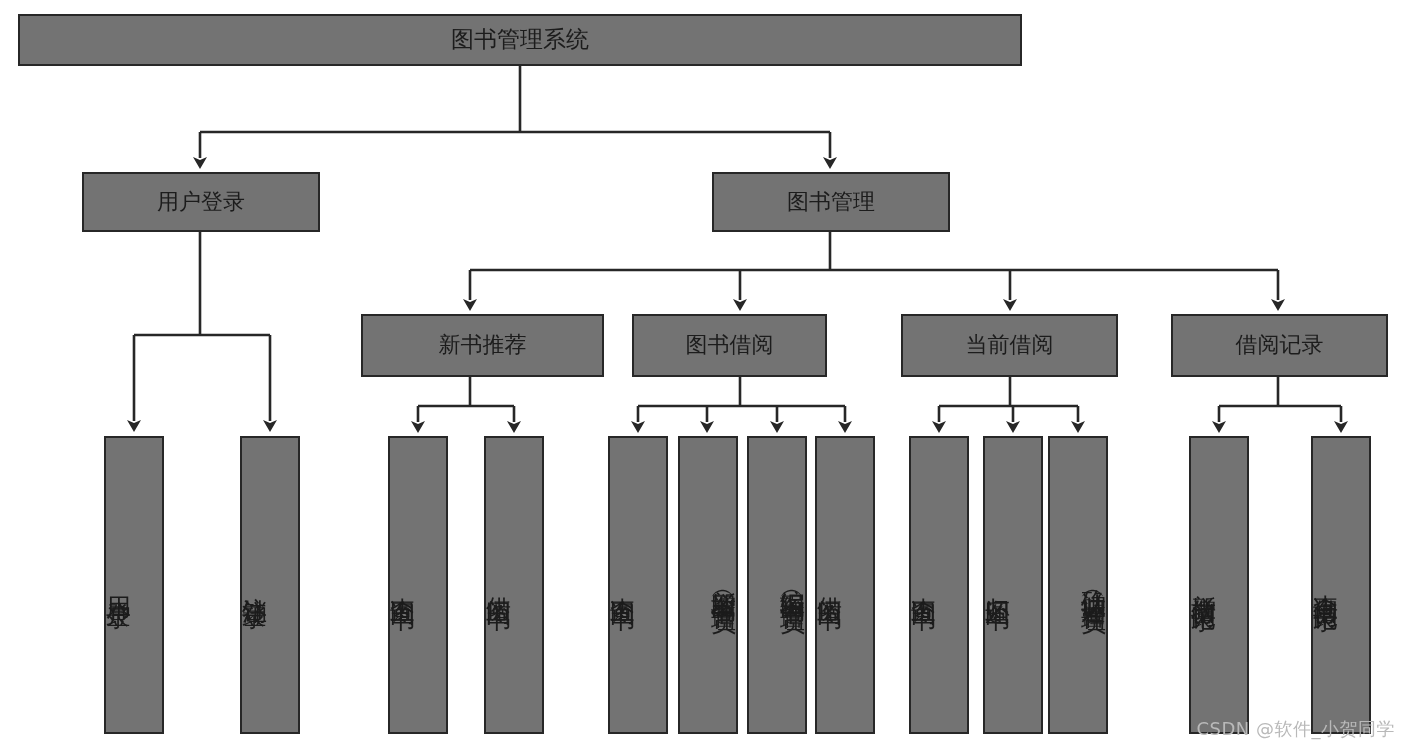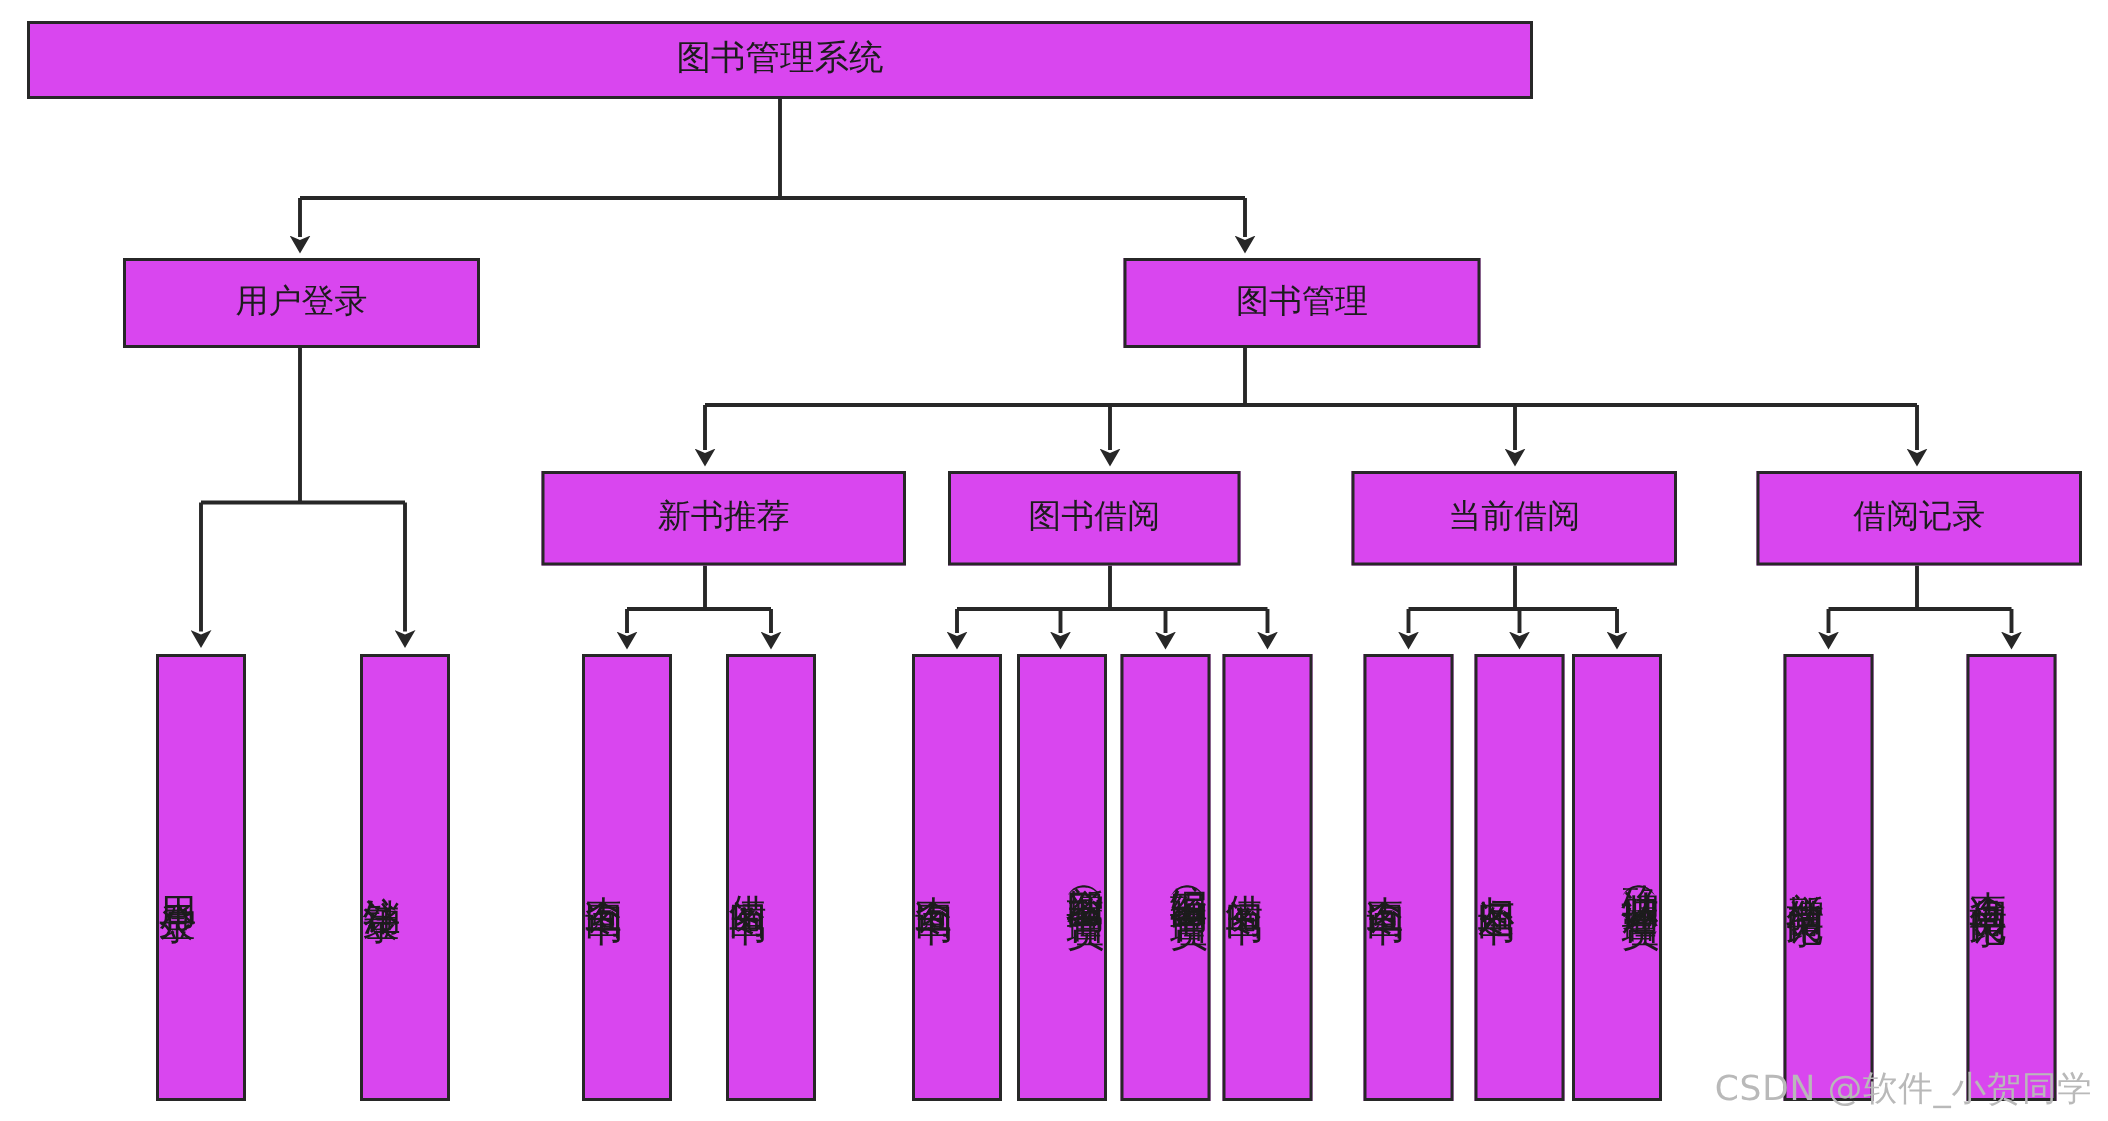--- a/index.html
+++ b/index.html
@@ -22,21 +22,21 @@
     position: absolute;
     left: 0;
     top: 0;
     width: 1405px;
     height: 747px;
   }
   .node {
     position: absolute;
     box-sizing: border-box;
     border: 2px solid #272727;
-    background: #d946ef;
+    background: #737373;
     color: #1c1c1c;
     display: flex;
     align-items: center;
     justify-content: center;
     text-align: center;
     line-height: 1.12;
     z-index: 2;
   }
   .node.root {
     font-size: 23px;
@@ -58,21 +58,21 @@
   .node.leaf.align-top {
     align-items: flex-start;
   }
   .node.leaf .vtext {
     display: block;
   }
   .watermark {
     position: absolute;
     right: 10px;
     bottom: 6px;
-    font-size: 23px;
+    font-size: 18px;
     color: #b9b9b9;
     white-space: nowrap;
     z-index: 3;
     letter-spacing: 0.5px;
   }
 </style>
 </head>
 <body>
 
 <div id="canvas">
@@ -127,21 +127,21 @@
     </g>
   </svg>
 
   <div class="node root" style="left:18px; top:14px; width:1004px; height:52px;">
     <span>图书管理系统</span>
   </div>
 
   <div class="node level2" style="left:82px; top:172px; width:238px; height:60px;">
     <span>用户登录</span>
   </div>
-  <div class="node level2" style="left:712px; top:172px; width:238px; height:60px;margin-left:37px;">
+  <div class="node level2" style="left:712px; top:172px; width:238px; height:60px;">
     <span>图书管理</span>
   </div>
 
   <div class="node level2" style="left:361px; top:314px; width:243px; height:63px;">
     <span>新书推荐</span>
   </div>
   <div class="node level2" style="left:632px; top:314px; width:195px; height:63px;">
     <span>图书借阅</span>
   </div>
   <div class="node level2" style="left:1171px; top:314px; width:217px; height:63px;">

